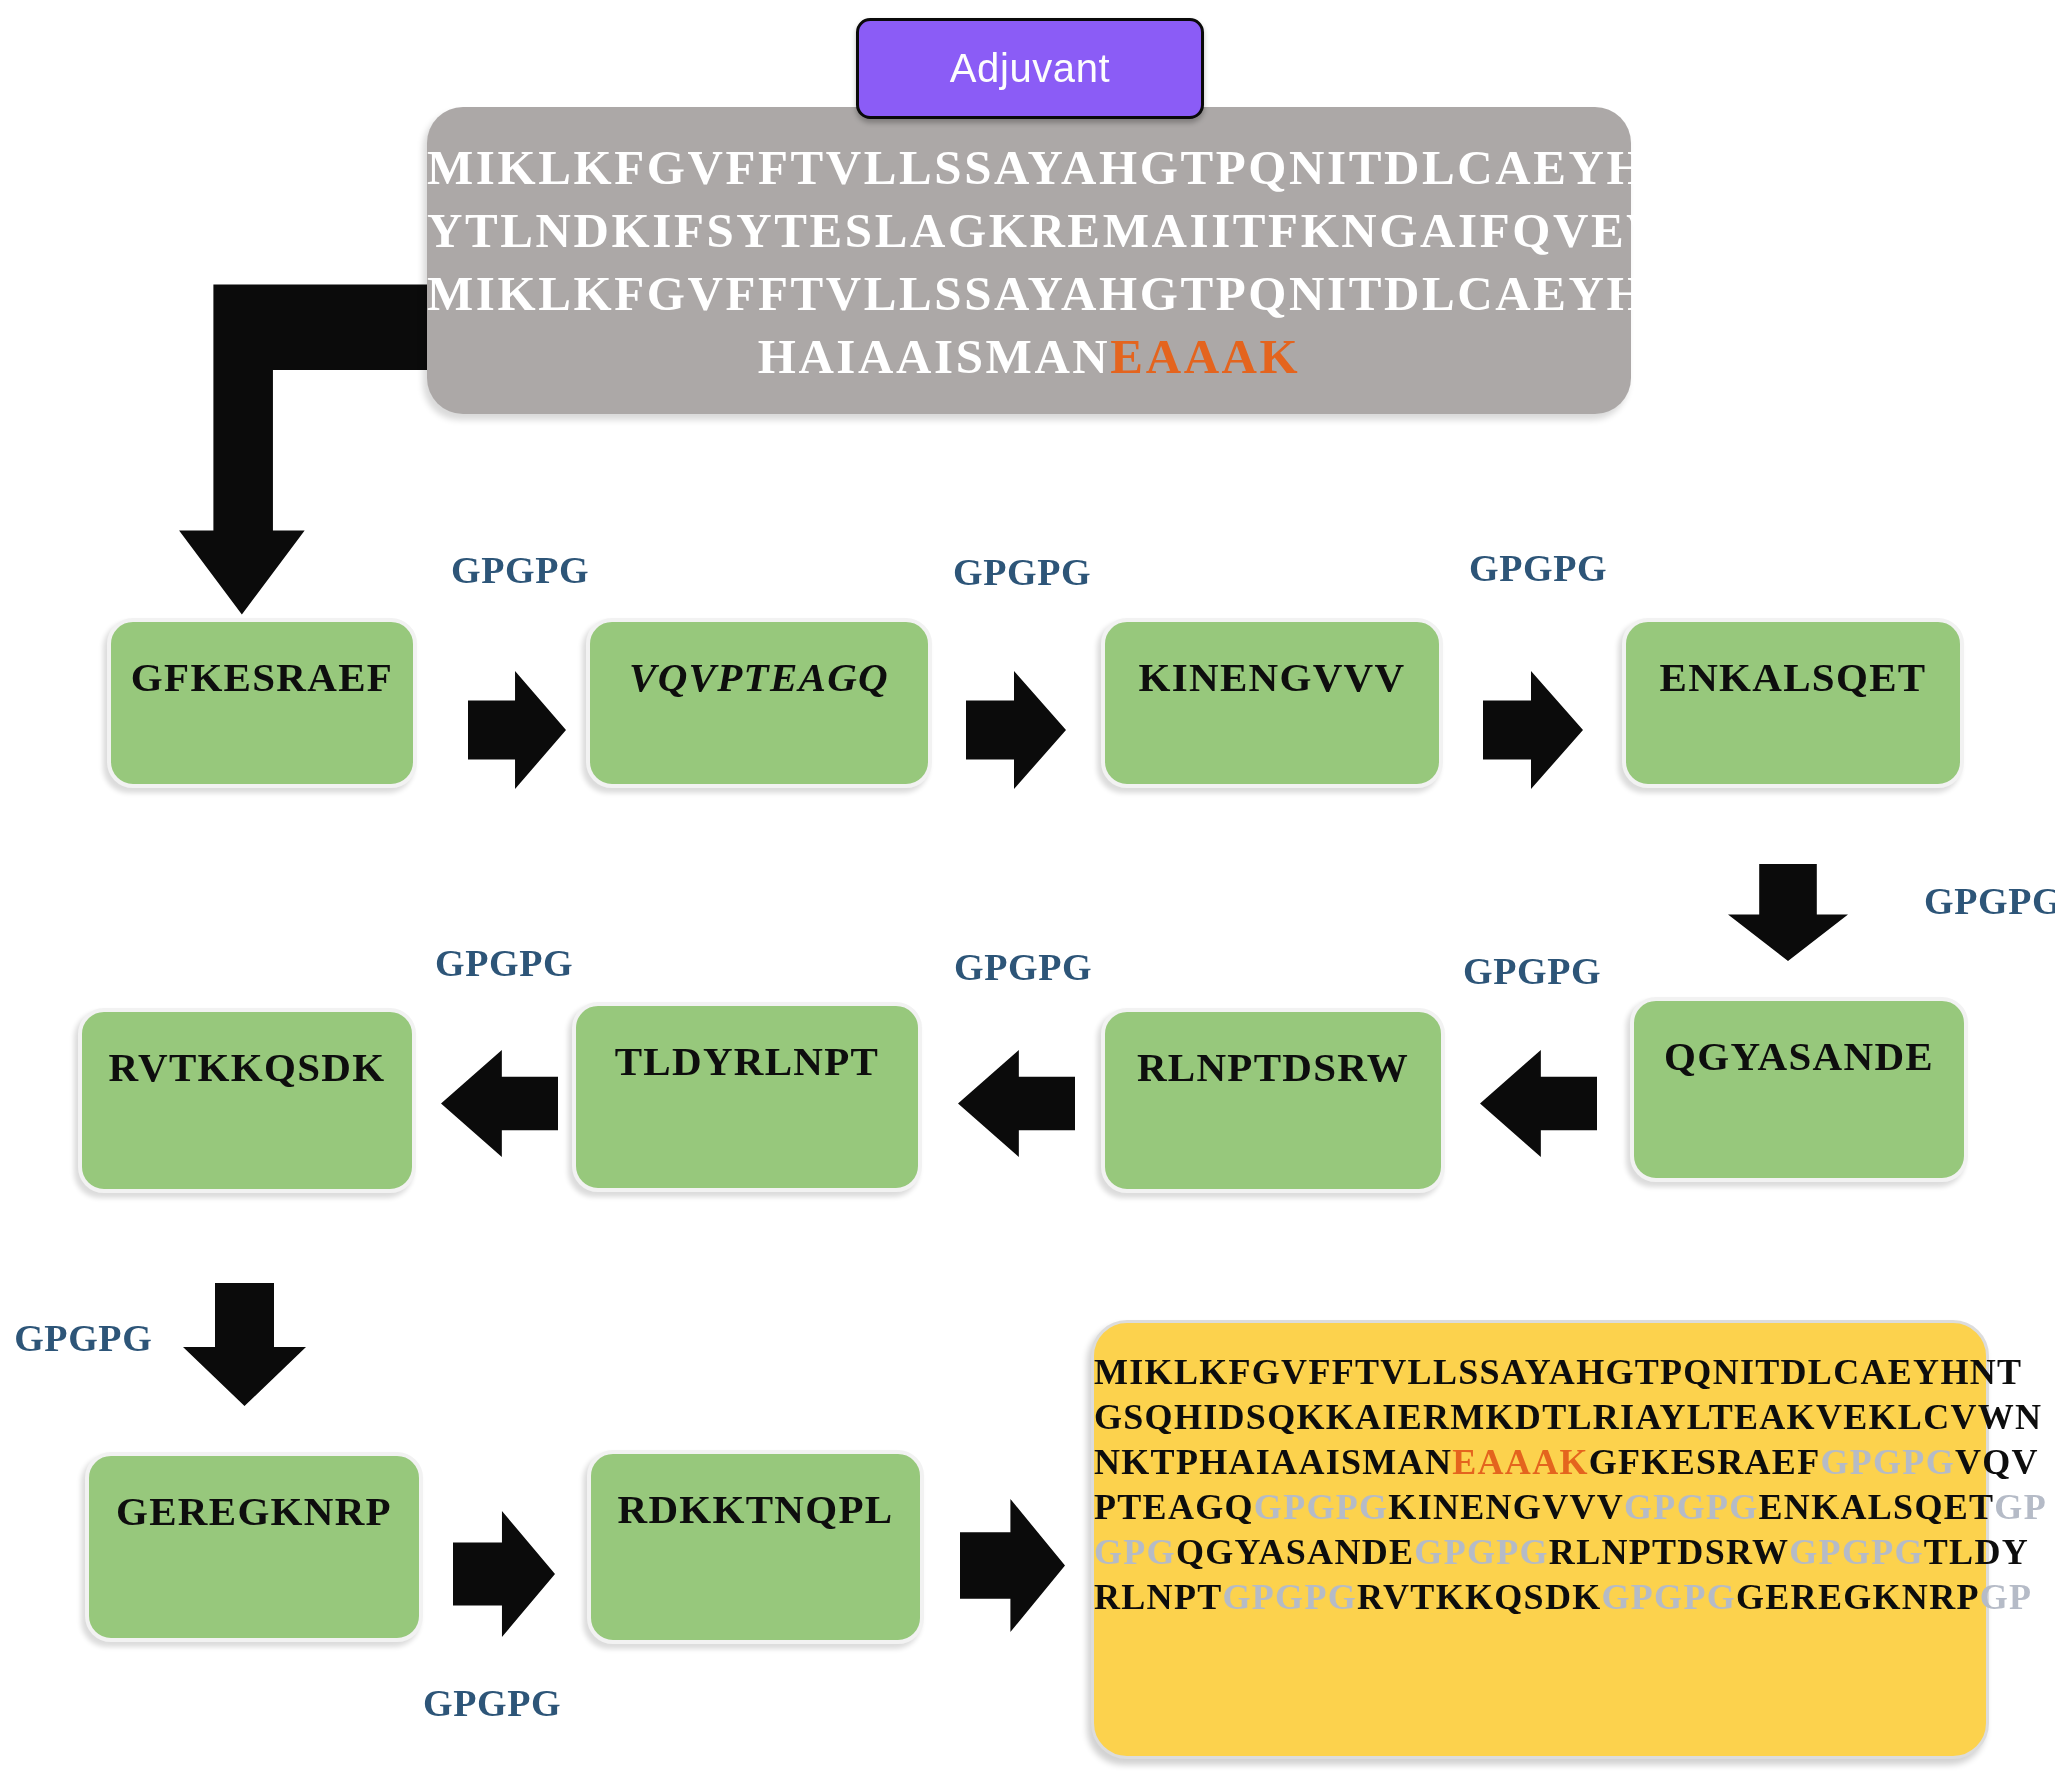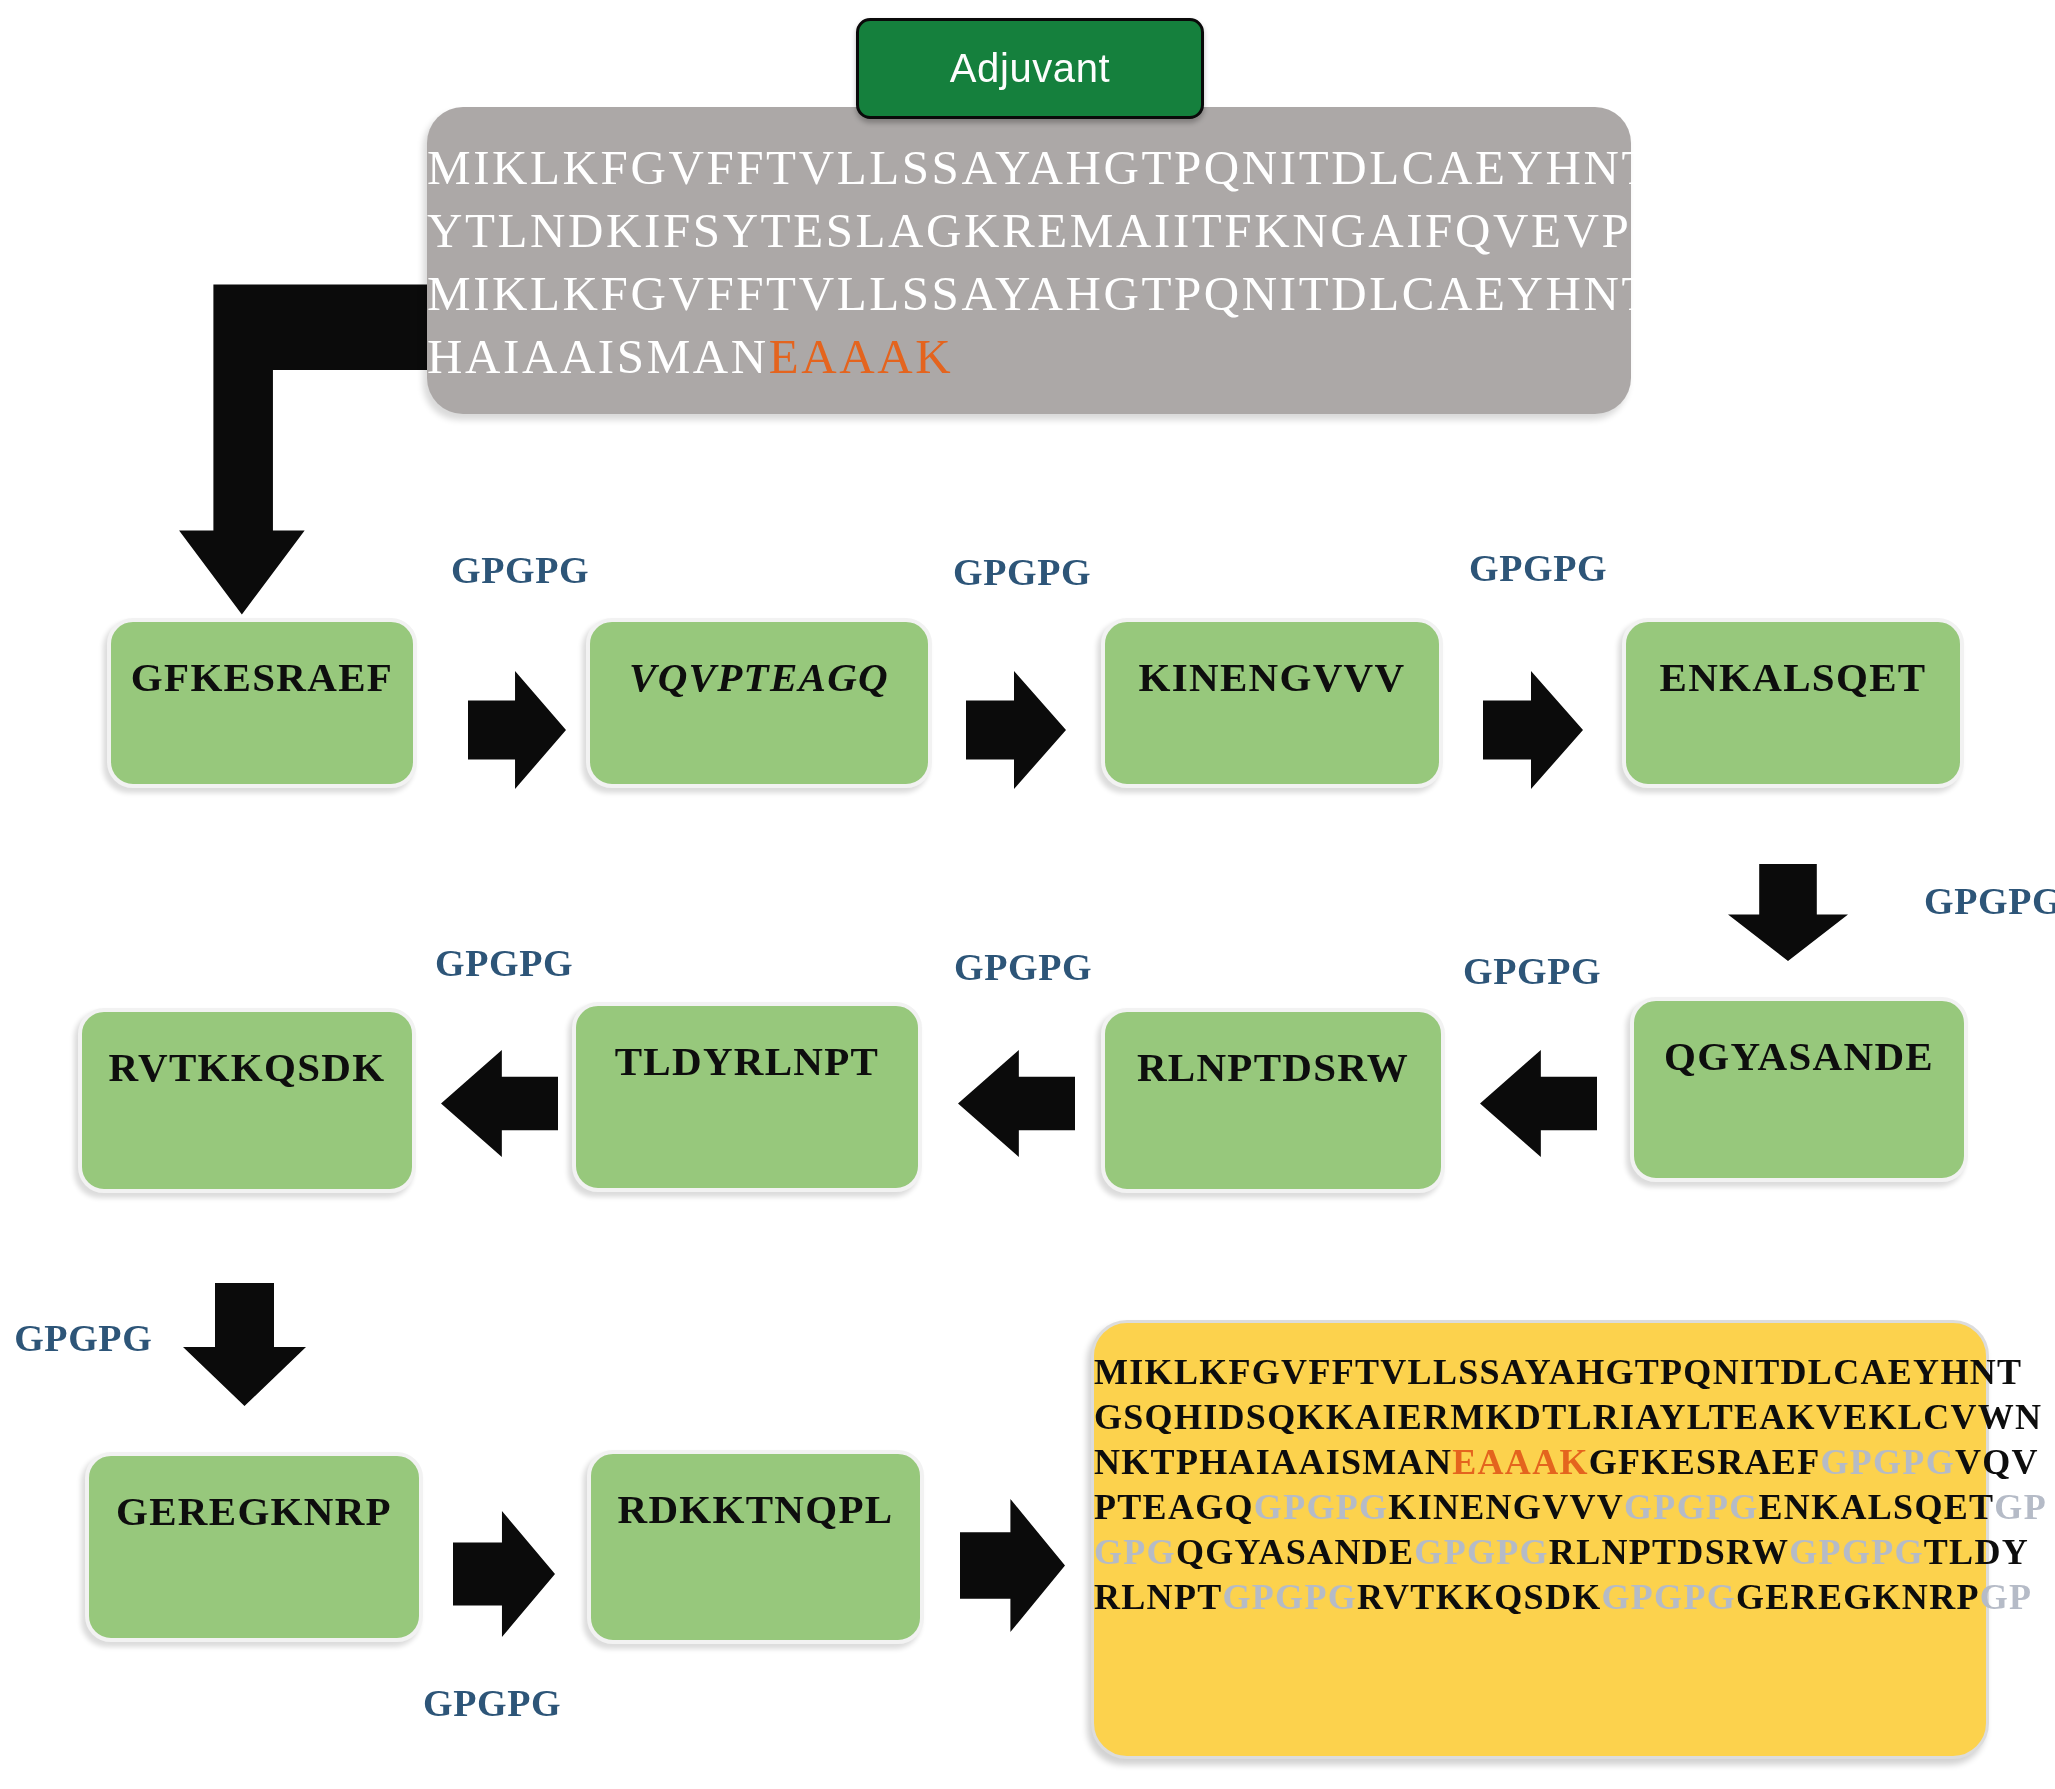--- a/index.html
+++ b/index.html
@@ -1,31 +1,31 @@
 <!DOCTYPE html>
 <html style="font-size:10.4px"><head>
 <meta charset="utf-8">
 <style>
   html,body{margin:0;padding:0;background:#ffffff;}
   .canvas{position:relative;width:2056px;height:1790px;background:#ffffff;overflow:hidden;
           font-family:"Liberation Serif",serif;}
 
   
   .adjuvant-box{position:absolute;left:856px;top:18px;width:342px;height:95px;
-    background:#15803d;border:3.9px solid #0a0a0a;border-radius:14.2px;z-index:3;
+    background:#8b5cf6;border:3.9px solid #0a0a0a;border-radius:14.2px;z-index:3;
     display:flex;align-items:center;justify-content:center;
     box-shadow:0 3.9px 5.2px rgba(0,0,0,0.25);}
   .adjuvant-box span{color:#fdfdfd;font-family:"Liberation Sans",sans-serif;
     font-size:40px;letter-spacing:0.6px;}
 
   
   .gray-box{position:absolute;left:427px;top:107px;width:1204px;height:307px;
     background:#ACA8A7;border-radius:36px;z-index:2;
     box-shadow:-3.9px 5.2px 6.5px rgba(0,0,0,0.15);}
-  .gray-box .seq-wrap{padding-top:28.5px;}
+  .gray-box .seq-wrap{padding-top:28.5px;text-align:center;font-weight:bold;}
   .seq-line{color:#ffffff;font-size:49px;line-height:63px;letter-spacing:2.6px;white-space:nowrap;}
   .seq-linker{color:#E4641E;}
 
   
   .epitope{position:absolute;background:#97C87C;border:4.5px solid #F2F2F2;border-radius:26px;
     box-shadow:-3.2px 4.5px 5.8px rgba(0,0,0,0.14);box-sizing:border-box;text-align:center;}
   .epitope .ep-label{display:block;margin-top:31px;font-size:41px;font-weight:bold;
     color:#0e0e0e;letter-spacing:1.3px;}
 
   

